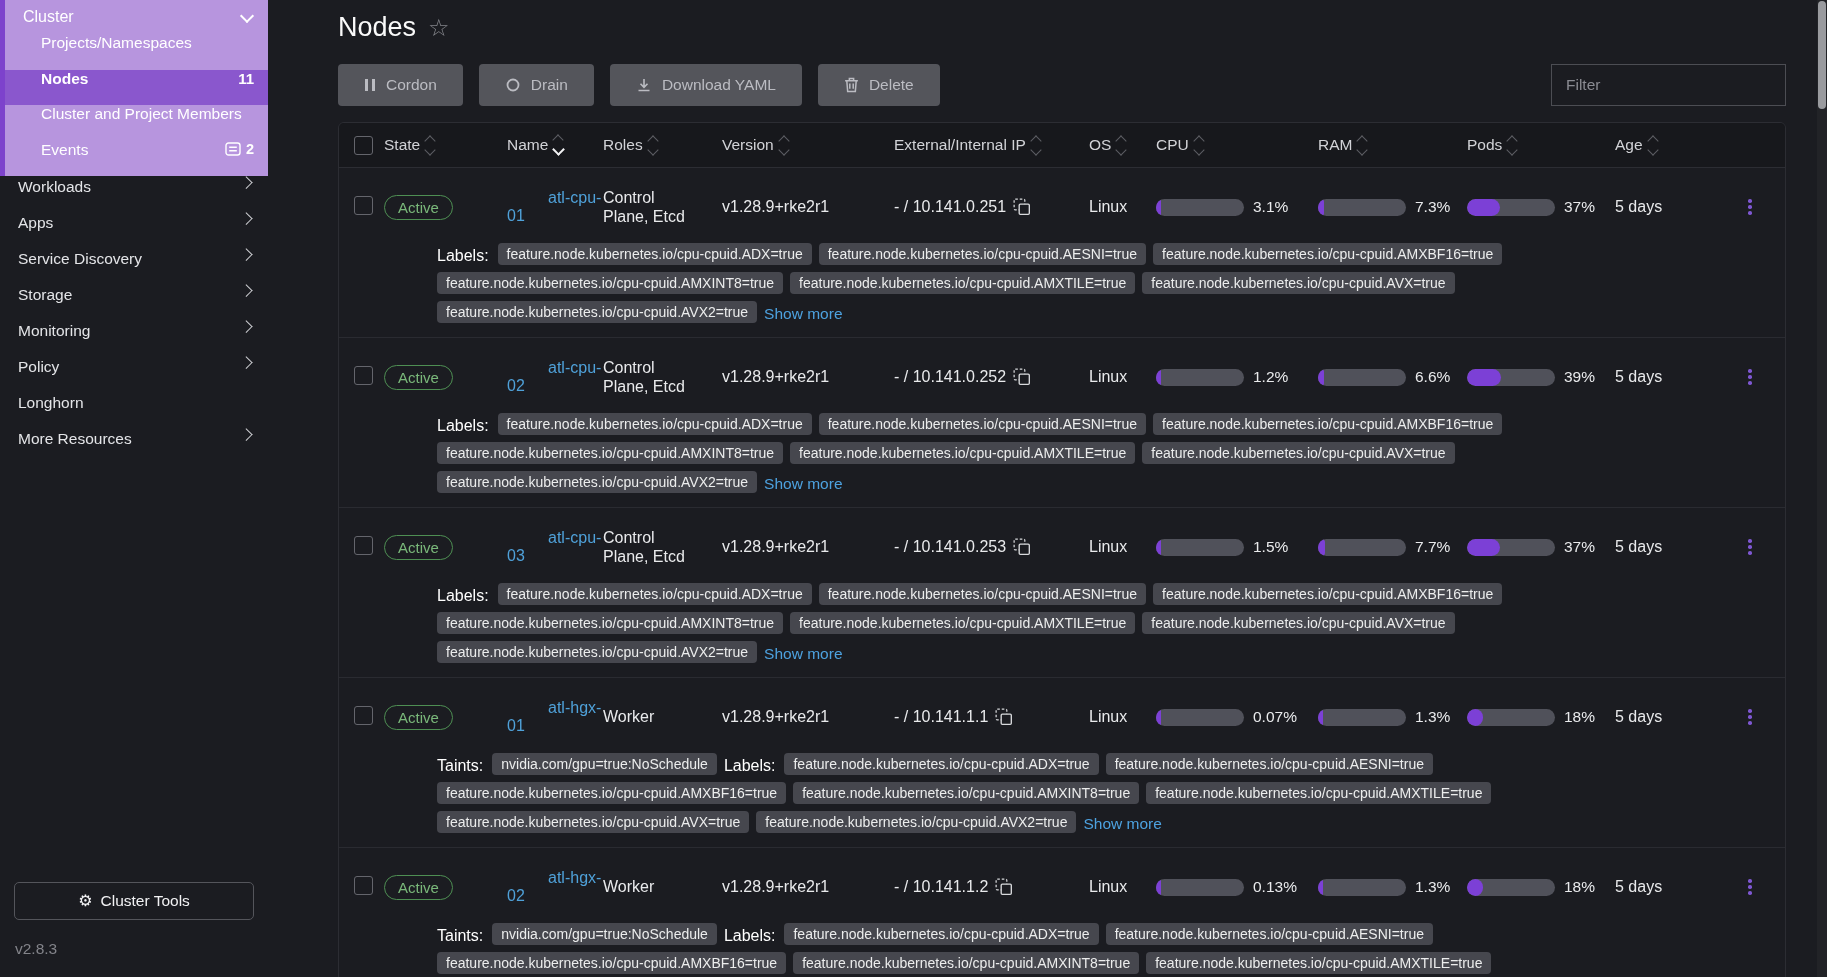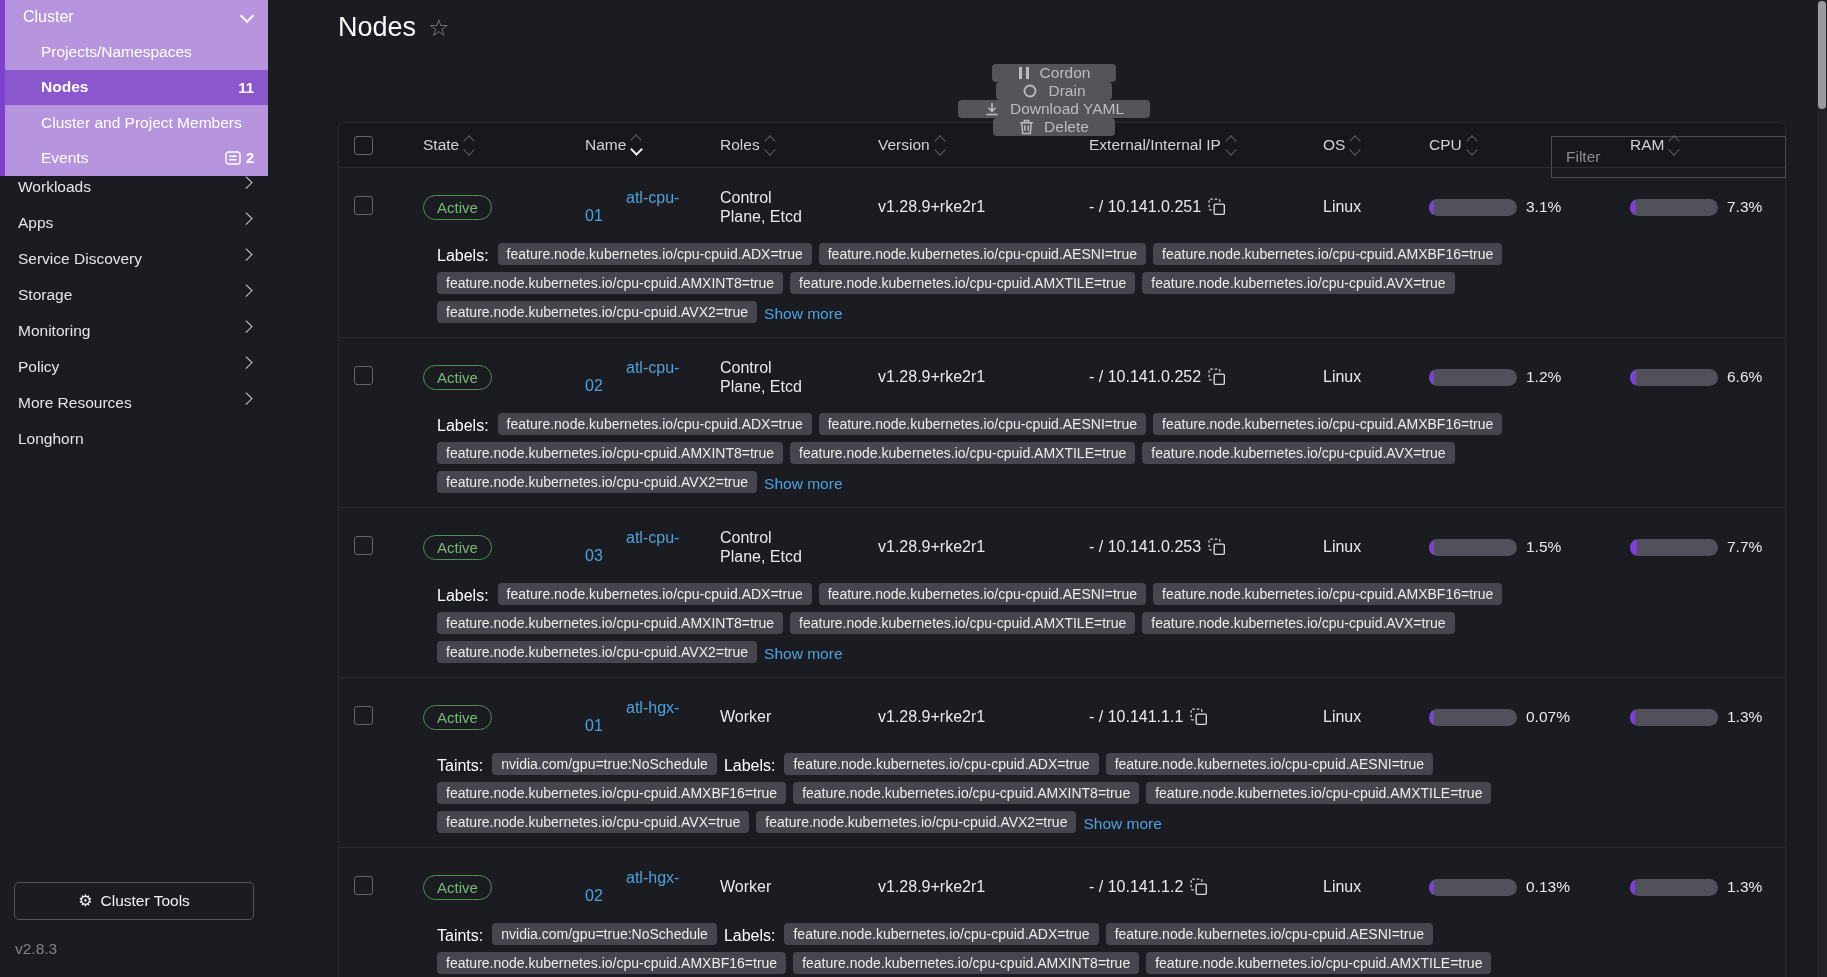--- a/index.html
+++ b/index.html
@@ -9,21 +9,21 @@
     font-family:"Liberation Sans", sans-serif;
     -webkit-font-smoothing:antialiased;
   }
   .app{display:flex;width:100%;height:100%;}
 
   
   .sidebar{width:268px;min-width:268px;height:100%;background:#1b1c21;position:relative;}
   .purple-block{border-left:5px solid #7d42cc;background:#b795de;}
   .group-header{height:34px;display:flex;align-items:center;justify-content:space-between;
     padding:0 16px 0 18px;color:#ffffff;font-size:16px;cursor:pointer;}
-  .p-item{height:35.5px;display:flex;align-items:center;justify-content:space-between;
+  .p-item{height:35.5px;display:flex;align-items:flex-start;justify-content:space-between;
     padding:0 14px 0 36px;color:#ffffff;font-size:15.5px;cursor:pointer;}
   .p-item.selected{background:#8a57cd;font-weight:700;}
   .p-item .count{font-weight:600;font-size:15px;}
   .events-right{display:flex;align-items:center;gap:5px;font-weight:600;font-size:14.5px;}
   .chev{width:8px;height:8px;border:solid #ffffff;border-width:2px 2px 0 0;display:inline-block;}
   .chev.down{transform:rotate(135deg);margin-top:-3px;}
   .nav-dark{padding-top:2px;}
   .d-item{height:36px;display:flex;align-items:flex-start;justify-content:space-between;
     padding:0 18px 0 18px;color:#e4e5e8;font-size:15.5px;cursor:pointer;}
   .d-item .chev{border-color:#cfd0d4;border-width:1.6px 1.6px 0 0;transform:rotate(45deg);width:7.5px;height:7.5px;}
@@ -31,35 +31,35 @@
     background:transparent;border:1px solid #54555b;border-radius:5px;color:#f2f2f4;
     font-size:15.5px;font-family:"Liberation Sans",sans-serif;display:flex;align-items:center;justify-content:center;gap:8px;cursor:pointer;}
   .gear{font-size:16px;line-height:1;}
   .side-version{position:absolute;left:15px;top:940px;color:#83848a;font-size:15.5px;}
 
   
   .main{flex:1;padding:0 41px 0 70px;box-sizing:border-box;}
   .page-header{display:flex;align-items:center;gap:12px;margin-top:6px;height:42px;}
   .page-title{font-size:27px;font-weight:500;color:#fafafa;margin:0;}
   .star{color:#85868c;font-size:24px;line-height:1;cursor:pointer;margin-top:2px;}
-  .actions-row{display:flex;align-items:center;margin-top:16px;height:42px;flex-direction:column;}
+  .actions-row{display:flex;align-items:center;margin-top:16px;height:42px;}
   .btn{height:42px;display:inline-flex;align-items:center;gap:10px;padding:0 26px;margin-right:16px;
     background:#54555b;border:none;border-radius:4px;color:#bbbcc2;font-size:15.5px;
     font-family:"Liberation Sans",sans-serif;cursor:pointer;}
   .btn svg{display:block;}
   .filter-wrap{margin-left:auto;}
   .filter-input{width:235px;height:42px;box-sizing:border-box;background:transparent;
     border:1px solid #4c4d53;border-radius:0;color:#e7e8ea;font-size:15.5px;
     padding:0 14px;font-family:"Liberation Sans",sans-serif;outline:none;}
   .filter-input::placeholder{color:#8a8b92;}
 
   
   .table{margin-top:16px;border:1px solid #2c2d33;border-radius:6px;overflow:hidden;width:1448px;box-sizing:border-box;}
   .grid{display:grid;grid-template-columns:30px 123px 96px 119px 172px 195px 67px 162px 149px 148px 100px 1fr;
-    align-items:center;padding-left:15px;gap:39px;}
+    align-items:center;padding-left:15px;}
   .thead{height:44px;background:#17181c;border-bottom:1px solid #2c2d33;color:#d2d3d7;font-size:15.5px;}
   .hcell{display:flex;align-items:center;gap:6px;}
   .sort{display:inline-flex;flex-direction:column;gap:1px;}
   .sort i{width:7px;height:7px;border:solid #5d5e64;display:block;}
   .sort i.up{border-width:1.8px 1.8px 0 0;transform:rotate(-45deg);}
   .sort i.dn{border-width:1.8px 1.8px 0 0;transform:rotate(135deg);}
   .sort.active i.dn{border-color:#f2f2f4;border-width:2.4px 2.4px 0 0;}
   .checkbox{width:17px;height:17px;border:1px solid #64656c;border-radius:3px;display:inline-block;cursor:pointer;background:transparent;}
 
   .row-group{padding:10px 0 14px 0;}
@@ -139,25 +139,25 @@
         </div>
       <div class="d-item">
           <span>Monitoring</span>
           <span class="chev"></span>
         </div>
       <div class="d-item">
           <span>Policy</span>
           <span class="chev"></span>
         </div>
       <div class="d-item">
+          <span>Longhorn</span>
+        </div>
+      <div class="d-item">
           <span>More Resources</span>
           <span class="chev"></span>
-        </div>
-      <div class="d-item">
-          <span>Longhorn</span>
         </div>
     </nav>
     <button class="cluster-tools">
       <span class="gear">⚙</span>
       <span>Cluster Tools</span>
     </button>
     <div class="side-version">v2.8.3</div>
   </aside>
 
   <main class="main">

